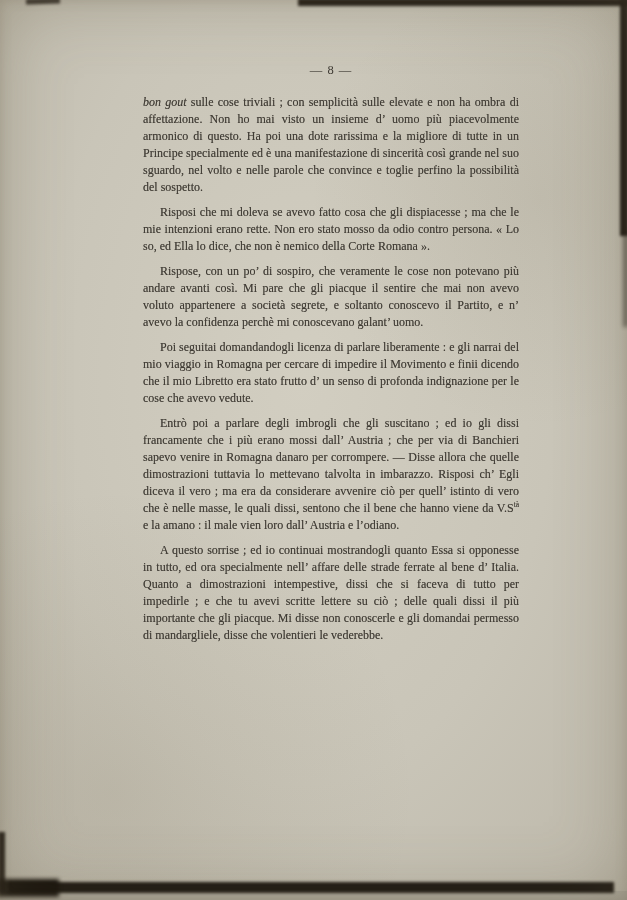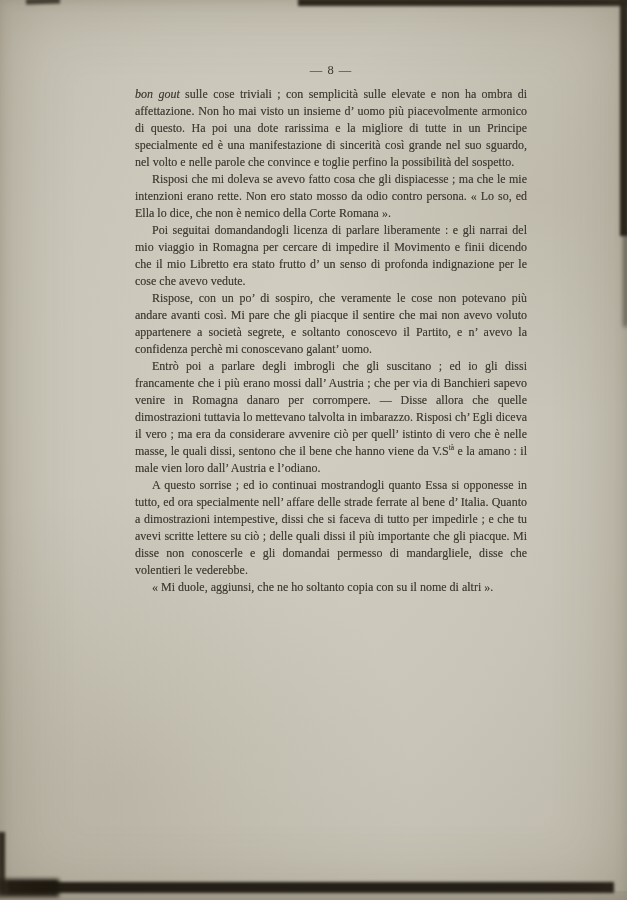--- a/index.html
+++ b/index.html
@@ -36,21 +36,21 @@
     font-size: 12.5px; color: var(--ink);
     letter-spacing: 1px;
   }
   .text-block {
     position: absolute; top: 86px; left: 135px; width: 392px;
     color: var(--ink);
     font-size: 12px; line-height: 17px;
     text-align: justify;
     text-shadow: 0 0 .4px rgba(64,60,53,.55);
   }
-  .text-block p { margin: 0; text-indent: 17px; }
+  .text-block p { margin: 8px; text-indent: 17px; }
   .text-block p.noindent { text-indent: 0; }
   .seg-italic { font-style: italic; }
   .seg-sup { vertical-align: super; font-size: .62em; line-height: 0; letter-spacing: 0; }
   .artifact {
     position: absolute;
     background: var(--edge);
     filter: blur(1.6px);
     pointer-events: none;
   }
   #artifact-top-right   { left: 298px; top: -2px;  width: 334px; height: 8px;  opacity: .95; }
@@ -66,25 +66,24 @@
 </head>
 <body>
 
 <div class="page">
 
   <div class="pagenum">— 8 —</div>
 
   <div class="text-block">
       <p class="para noindent"><span class="seg-italic">bon gout</span><span class="seg-normal"> sulle cose triviali&nbsp;; con semplicità sulle elevate e non ha ombra di affettazione. Non ho mai visto un insieme d’ uomo più piacevolmente armonico di questo. Ha poi una dote rarissima e la migliore di tutte in un Principe specialmente ed è una manifestazione di sincerità così grande nel suo sguardo, nel volto e nelle parole che convince e toglie perfino la possibilità del sospetto.</span></p>
       <p class="para"><span class="seg-normal">Risposi che mi doleva se avevo fatto cosa che gli dispiacesse&nbsp;; ma che le mie intenzioni erano rette. Non ero stato mosso da odio contro persona. «&nbsp;Lo so, ed Ella lo dice, che non è nemico della Corte Romana&nbsp;».</span></p>
+      <p class="para"><span class="seg-normal">Rispose, con un po’ di sospiro, che veramente le cose non potevano più andare avanti così. Mi pare che gli piacque il sentire che mai non avevo voluto appartenere a società segrete, e soltanto conoscevo il Partito, e n’ avevo la confidenza perchè mi conoscevano galant’ uomo.</span></p>
       <p class="para"><span class="seg-normal">Poi seguitai domandandogli licenza di parlare liberamente&nbsp;: e gli narrai del mio viaggio in Romagna per cercare di impedire il Movimento e finii dicendo che il mio Libretto era stato frutto d’ un senso di profonda indignazione per le cose che avevo vedute.</span></p>
-      <p class="para"><span class="seg-normal">Rispose, con un po’ di sospiro, che veramente le cose non potevano più andare avanti così. Mi pare che gli piacque il sentire che mai non avevo voluto appartenere a società segrete, e soltanto conoscevo il Partito, e n’ avevo la confidenza perchè mi conoscevano galant’ uomo.</span></p>
       <p class="para"><span class="seg-normal">Entrò poi a parlare degli imbrogli che gli suscitano&nbsp;; ed io gli dissi francamente che i più erano mossi dall’ Austria&nbsp;; che per via di Banchieri sapevo venire in Romagna danaro per corrompere. — Disse allora che quelle dimostrazioni tuttavia lo mettevano talvolta in imbarazzo. Risposi ch’ Egli diceva il vero&nbsp;; ma era da considerare avvenire ciò per quell’ istinto di vero che è nelle masse, le quali dissi, sentono che il bene che hanno viene da V.S</span><span class="seg-sup">tà</span><span class="seg-normal"> e la amano&nbsp;: il male vien loro dall’ Austria e l’odiano.</span></p>
       <p class="para"><span class="seg-normal">A questo sorrise&nbsp;; ed io continuai mostrandogli quanto Essa si opponesse in tutto, ed ora specialmente nell’ affare delle strade ferrate al bene d’ Italia. Quanto a dimostrazioni intempestive, dissi che si faceva di tutto per impedirle&nbsp;; e che tu avevi scritte lettere su ciò&nbsp;; delle quali dissi il più importante che gli piacque. Mi disse non conoscerle e gli domandai permesso di mandargliele, disse che volentieri le vederebbe.</span></p>
-      <p class="para"><span class="seg-normal">«&nbsp;Mi duole, aggiunsi, che ne ho soltanto copia con su il nome di altri&nbsp;».</span></p>
     </div>
 
   <div class="artifact" id="artifact-top-right"></div>
   <div class="artifact" id="artifact-top-left"></div>
   <div class="artifact" id="artifact-right"></div>
   <div class="artifact" id="artifact-right-fade"></div>
   <div id="scanner-bed-bottom"></div>
   <div class="artifact" id="artifact-bottom"></div>
   <div class="artifact" id="artifact-bottom-left"></div>
   <div class="artifact" id="artifact-left-bottom"></div>

